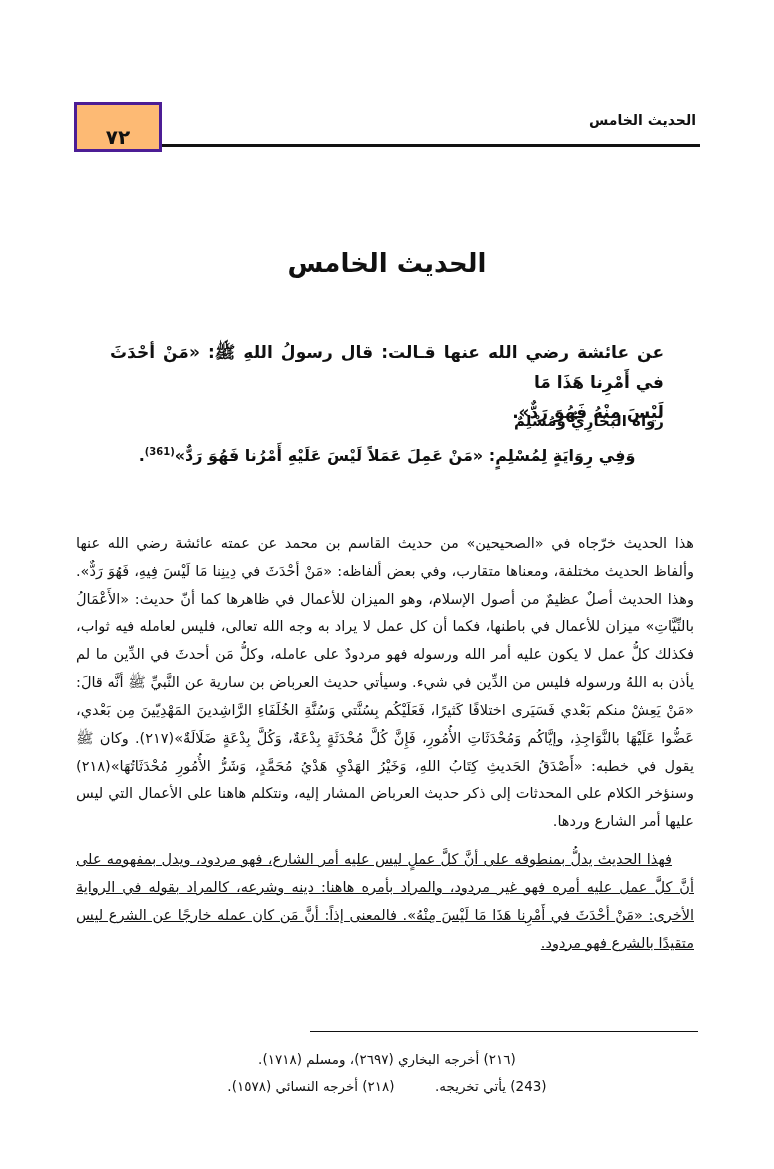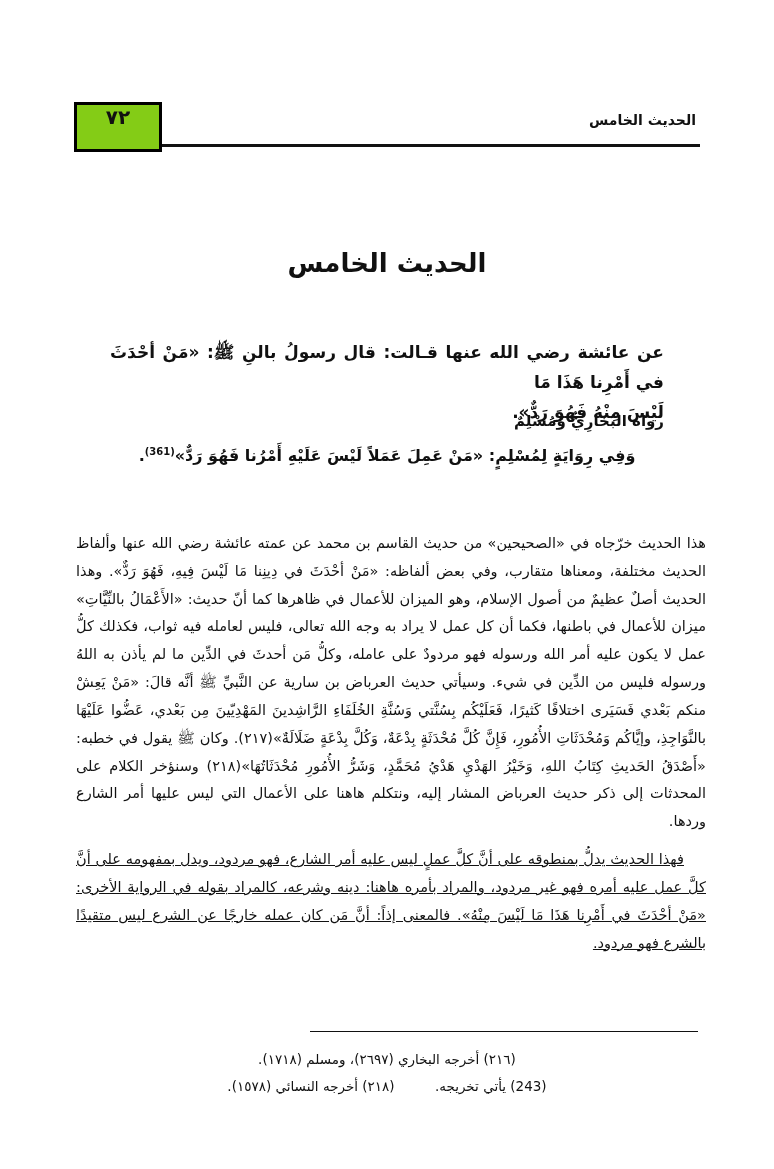--- a/index.html
+++ b/index.html
@@ -47,24 +47,24 @@
     letter-spacing: 0px;
     color: #111;
     direction: rtl;
   }
   .page-number-box {
     position: absolute;
     top: -6px;
     left: 0;
     width: 82px;
     height: 44px;
-    border: 3px solid #000000;
-    background: #84cc16;
+    border: 3px solid #4c1d95;
+    background: #fdba74;
     display: flex;
-    align-items: flex-start;
+    align-items: flex-end;
     justify-content: center;
   }
   .page-number {
     font-size: 20px;
     font-weight: bold;
     letter-spacing: 1px;
   }
 
   
   .doc-title {
@@ -116,21 +116,21 @@
   .sup {
     font-size: 10px;
     vertical-align: super;
   }
 
   
   .body-text {
     position: absolute;
     top: 530px;
     left: 76px;
-    right: 68px;
+    right: 80px;
     direction: rtl;
     text-align: justify;
     text-align-last: right;
     font-size: 14.5px;
     line-height: 1.92;
     color: #121212;
   }
   .body-text p {
     margin: 0 0 10px 0;
     text-indent: 0;
@@ -176,21 +176,21 @@
     <div class="header-title">الحديث الخامس</div>
     <div class="header-rule"></div>
     <div class="page-number-box">
       <span class="page-number">٧٢</span>
     </div>
   </div>
 
   <div class="doc-title">الحديث الخامس</div>
 
   <div class="hadith-block">
-    <span>عن عائشة رضي الله عنها قـالت: قال رسولُ بالنِ ﷺ: «مَنْ أحْدَثَ في أَمْرِنا هَذَا مَا</span>
+    <span>عن عائشة رضي الله عنها قـالت: قال رسولُ اللهِ ﷺ: «مَنْ أحْدَثَ في أَمْرِنا هَذَا مَا</span>
     <span class="hadith-line-2">لَيْسَ مِنْهُ فَهُوَ رَدٌّ».</span>
   </div>
 
   <div class="narrator-line">رواه البُخَارِيُّ وَمُسْلِمٌ</div>
 
   <div class="variant-line">
     <span>وَفِي رِوَايَةٍ لِمُسْلِمٍ: «مَنْ عَمِلَ عَمَلاً لَيْسَ عَلَيْهِ أَمْرُنا فَهُوَ رَدٌّ»</span><span class="sup">(361)</span><span>.</span>
   </div>
 
   <div class="body-text">

